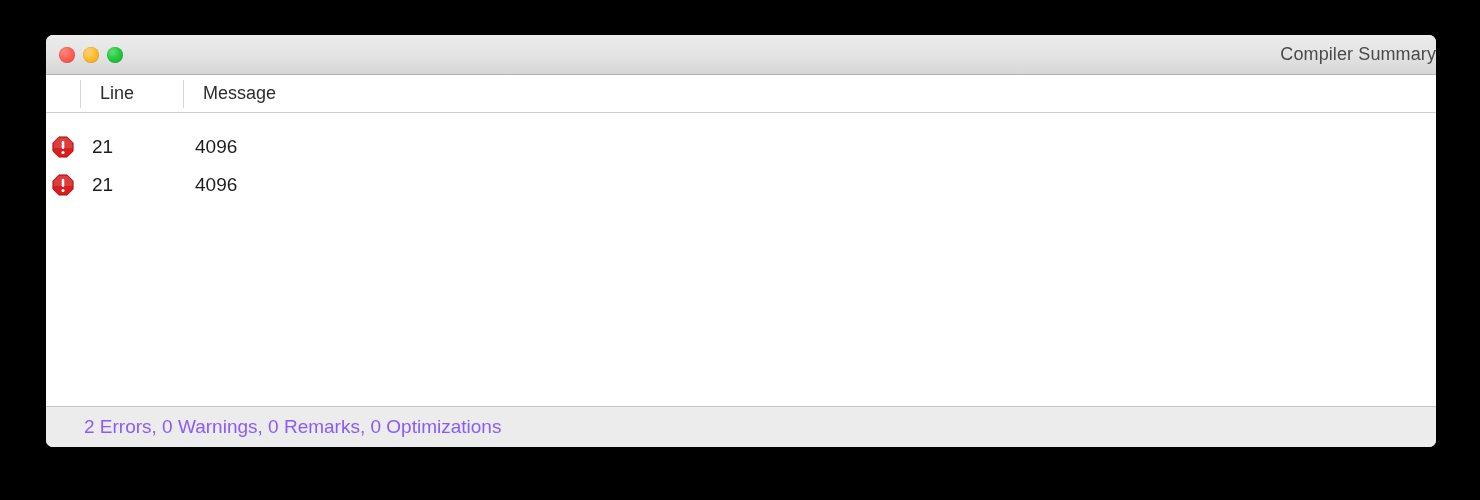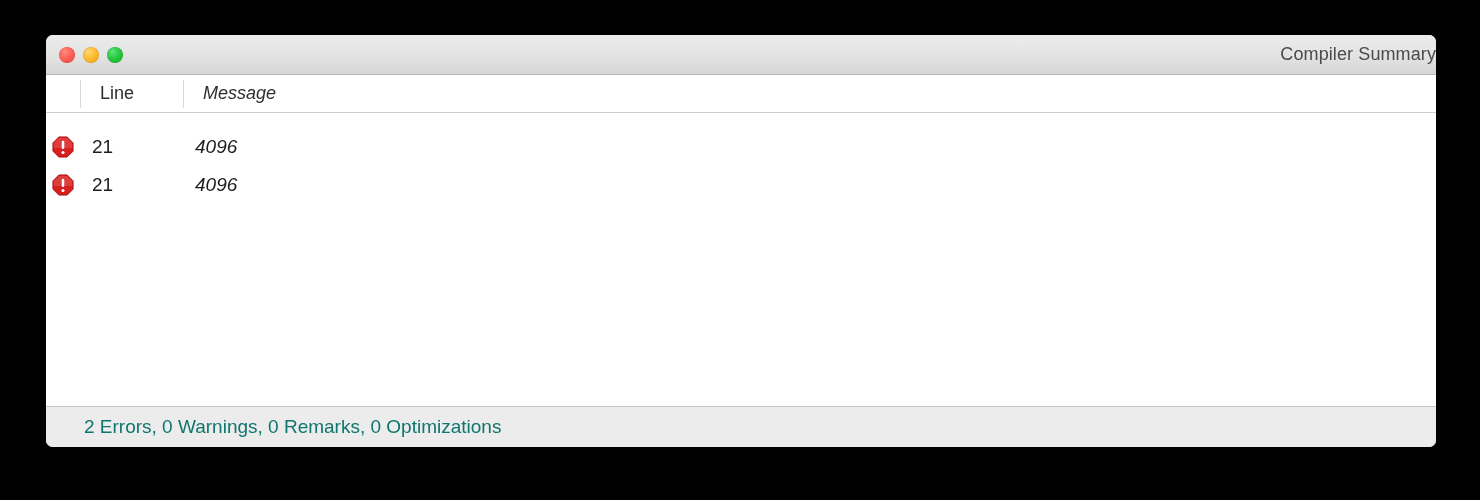--- a/index.html
+++ b/index.html
@@ -101,21 +101,21 @@
     bottom: 5px;
     width: 1px;
     background: #d8d8d8;
   }
   .col .label {
     padding-left: 20px;
   }
   .col-spacer { width: 34px; flex: 0 0 34px; height: 38px; }
   .col-line    { flex: 0 0 103px; }
   .col-code    { flex: 0 0 97px; }
-  .col-message { flex: 1 1 auto; font-style: italic; }
+  .col-message { flex: 1 1 auto; }
 
   
   .list {
     flex: 1 1 auto;
     background: #ffffff;
     overflow: hidden;
     padding-top: 5px;
   }
   .row {
     height: 38px;
@@ -130,21 +130,21 @@
     box-sizing: border-box;
     font-size: 19px;
     color: #1d1d1d;
     margin-top: 19px;
   }
   .cell-icon {
     flex: 0 0 34px;
     justify-content: center;
   }
   .cell-line    { flex: 0 0 103px; padding-left: 12px; }
-  .cell-code    { flex: 0 0 97px; padding-left: 12px; font-style: italic; }
+  .cell-code    { flex: 0 0 97px; padding-left: 12px; }
   .cell-message { flex: 1 1 auto; padding-left: 12px; }
 
   .err-icon {
     width: 22px;
     height: 22px;
     display: block;
   }
 
   
   .statusbar {
@@ -152,21 +152,21 @@
     height: 41px;
     background: #ececec;
     border-top: 1px solid #c6c6c6;
     display: flex;
     align-items: center;
     box-sizing: border-box;
   }
   .status-text {
     padding-left: 38px;
     font-size: 19px;
-    color: #0f766e;
+    color: #8b5cf6;
     user-select: none;
   }
 </style>
 </head>
 <body>
 
 <div class="window">
 
   <div class="titlebar">
     <div class="traffic-lights">

